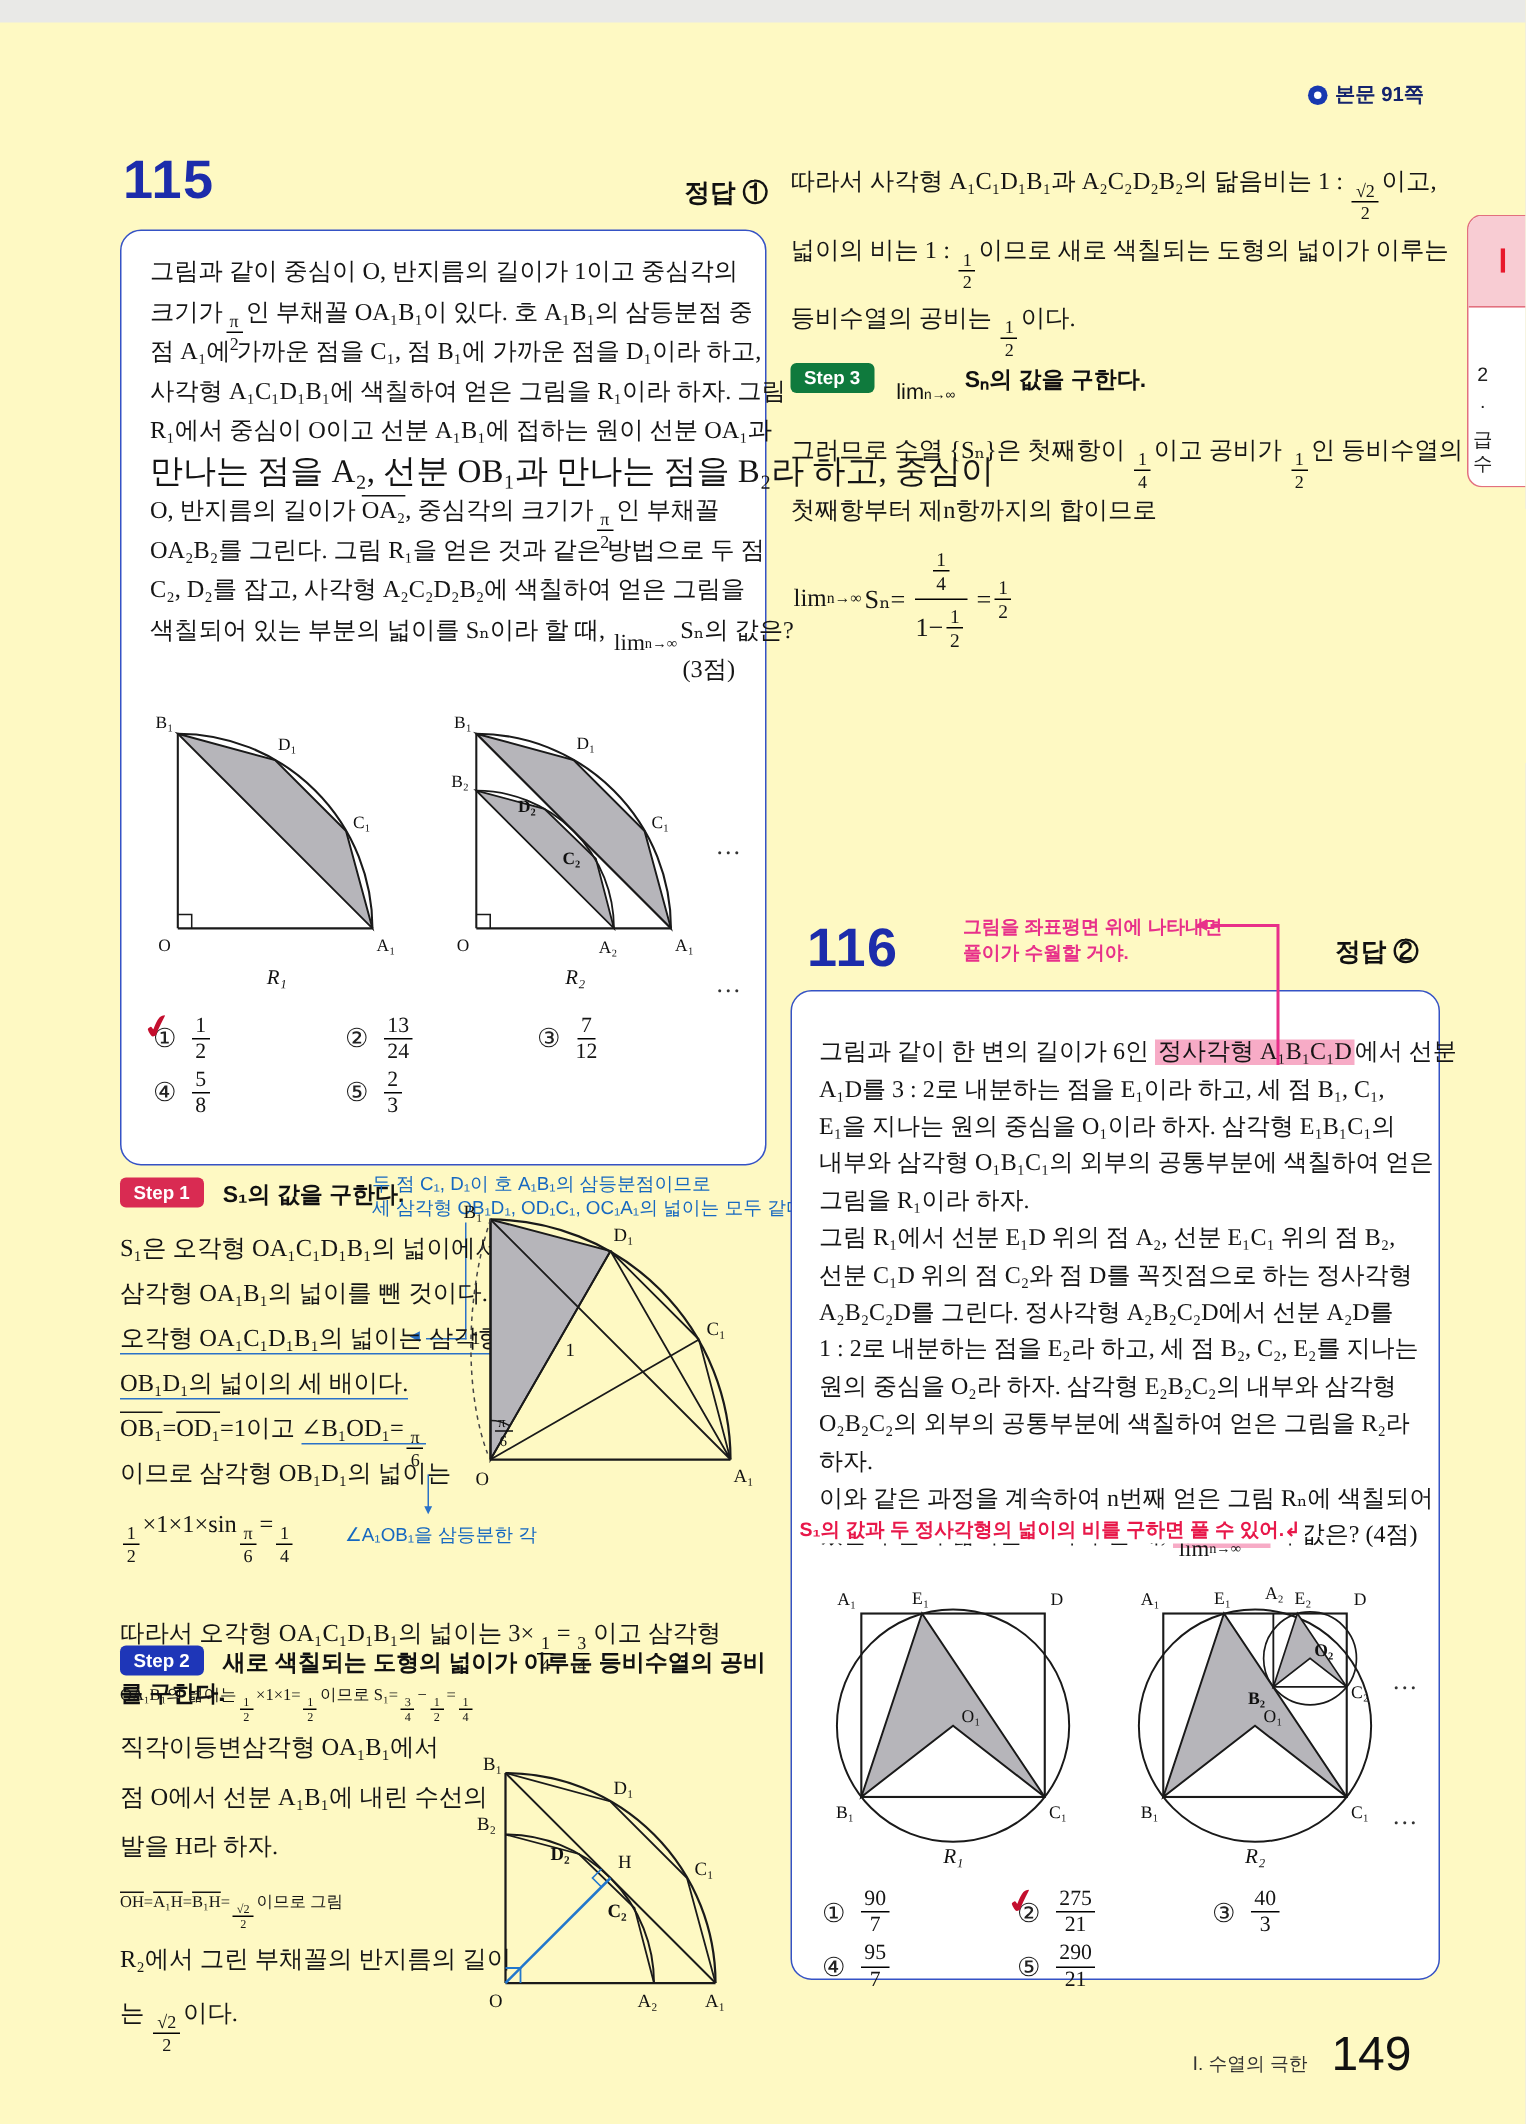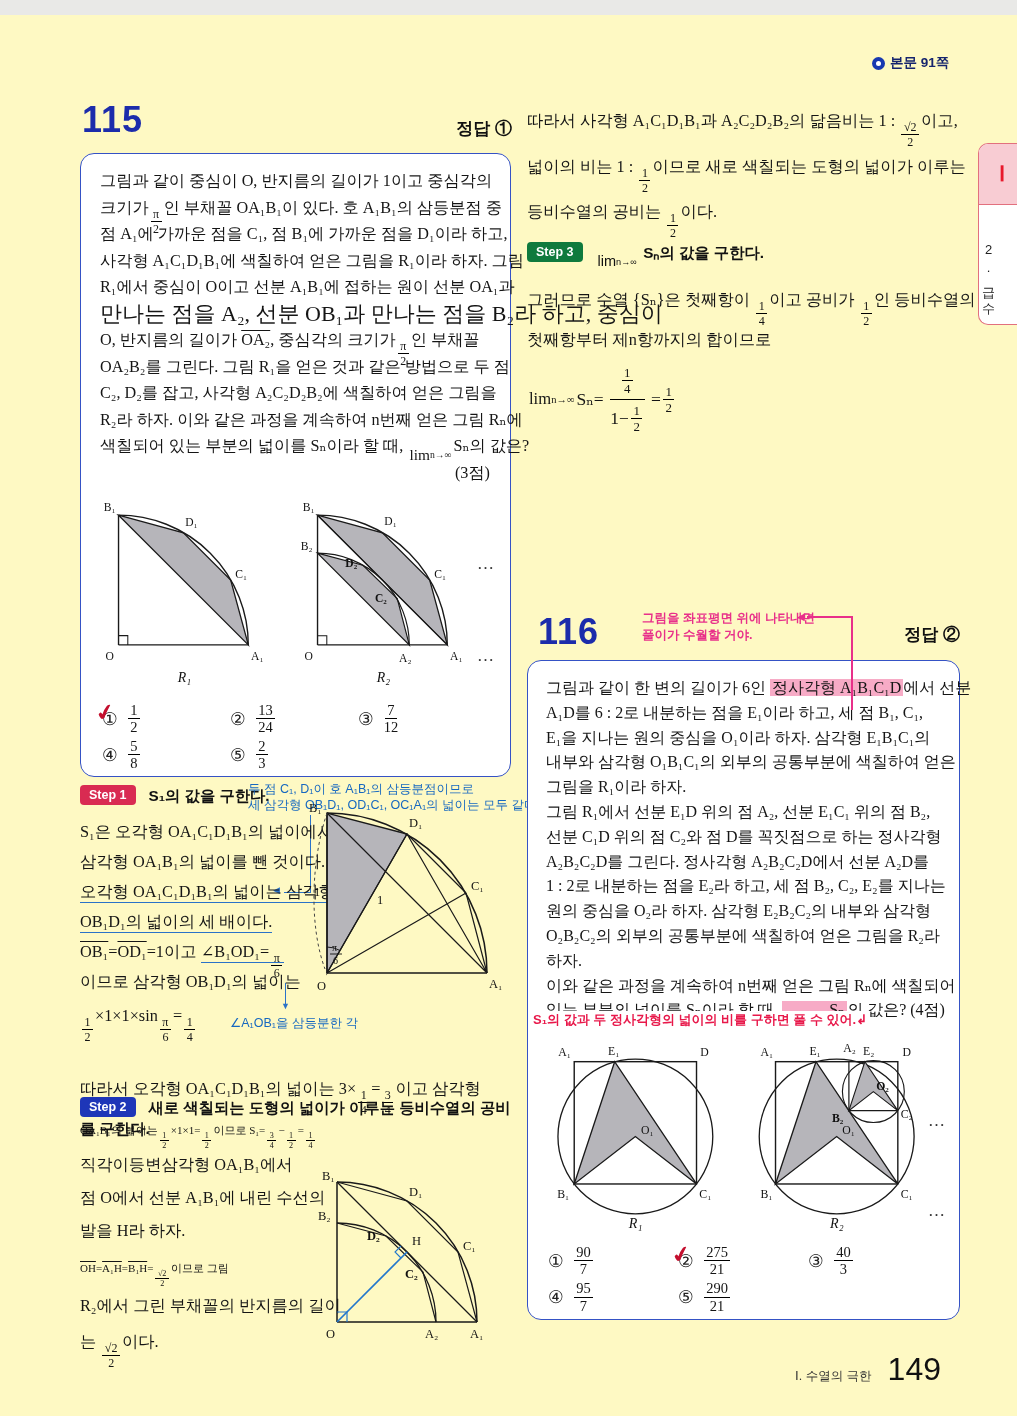--- a/index.html
+++ b/index.html
@@ -96,21 +96,20 @@
     <div class="bl" style="height:26.5px;line-height:26.5px;font-size:16.2px">점 A₁에 가까운 점을 C₁, 점 B₁에 가까운 점을 D₁이라 하고,</div>
     <div class="bl" style="height:26.5px;line-height:26.5px;font-size:16.2px">사각형 A₁C₁D₁B₁에 색칠하여 얻은 그림을 R₁이라 하자. 그림</div>
     <div class="bl" style="height:26.5px;line-height:26.5px;font-size:16.2px">R₁에서 중심이 O이고 선분 A₁B₁에 접하는 원이 선분 OA₁과</div>
     <div class="bl" style="height:26.5px;line-height:26.5px;font-size:22px">만나는 점을 A₂, 선분 OB₁과 만나는 점을 B₂라 하고, 중심이</div>
     <div class="bl" style="height:26.5px;line-height:26.5px;font-size:16.2px"><span>O, 반지름의 길이가 </span><span class="ol">OA₂</span><span>, 중심각의 크기가</span><span class="fr">
           <span class="n">π</span>
           <span class="d">2</span>
         </span><span>인 부채꼴</span></div>
     <div class="bl" style="height:26.5px;line-height:26.5px;font-size:16.2px">OA₂B₂를 그린다. 그림 R₁을 얻은 것과 같은 방법으로 두 점</div>
     <div class="bl" style="height:26.5px;line-height:26.5px;font-size:16.2px">C₂, D₂를 잡고, 사각형 A₂C₂D₂B₂에 색칠하여 얻은 그림을</div>
-    <div class="bl" style="height:26.5px;line-height:26.5px;font-size:16.2px">R₂라 하자. 이와 같은 과정을 계속하여 n번째 얻은 그림 Rₙ에</div>
     <div class="bl" style="height:26.5px;line-height:26.5px;font-size:16.2px"><span>색칠되어 있는 부분의 넓이를 Sₙ이라 할 때,</span> <span class="lim">
           <span class="a">lim</span>
           <span class="b">n→∞</span>
         </span><span>Sₙ의 값은?</span></div>
     <div class="bl" style="height:26.5px;line-height:26.5px;font-size:16.2px;text-align:right;padding-right:4px">(3점)</div>
 
     <div style="display:flex;gap:14px;margin-top:5px">
       <svg width="200" height="204" viewBox="0 0 200 204">
         <polygon points="20,18 90,37 141,88 160,158" fill="#b6b5ba" stroke="#1a1a1a" stroke-width="1.4"></polygon>
         <path d="M20,158 L20,18 M20,158 L160,158" stroke="#1a1a1a" stroke-width="1.5" fill="none"></path>
@@ -368,25 +367,25 @@
         </span>
     </div>
   </div>
 
   <div class="abs pnum" style="left:538px;top:596px">116</div>
   <div class="abs pnote" style="left:642px;top:595px">그림을 좌표평면 위에 나타내면</div>
   <div class="abs pnote" style="left:642px;top:612px">풀이가 수월할 거야.</div>
   <span class="abs" style="left:797px;top:596px;color:#e8308a;font-size:10px">◀</span>
   <div class="lineH" style="left:807px;top:601px;width:45px;height:1.5px"></div>
   <div class="lineH" style="left:851px;top:601px;width:1.5px;height:94px;z-index:3"></div>
-  <div class="abs ans" style="left:876px;top:608px;width:84px;text-align:right">정답 ②</div>
-
-  <div class="pbox" style="left:527px;top:645px;width:433px;height:660px;padding:15px 14px 6px 18px">
+  <div class="abs ans" style="left:876px;top:608px;width:84px;text-align:center">정답 ②</div>
+
+  <div class="pbox" style="left:527px;top:645px;width:433px;height:660px;padding:29px 14px 6px 18px">
     <div class="bl" style="height:24.8px;line-height:24.8px;font-size:16px"><span>그림과 같이 한 변의 길이가 6인 </span><span class="hl">정사각형 A₁B₁C₁D</span><span>에서 선분</span></div>
-    <div class="bl" style="height:24.8px;line-height:24.8px;font-size:16px">A₁D를 6 : 2로 내분하는 점을 E₁이라 하고, 세 점 B₁, C₁,</div>
+    <div class="bl" style="height:24.8px;line-height:24.8px;font-size:16px">A₁D를 3 : 2로 내분하는 점을 E₁이라 하고, 세 점 B₁, C₁,</div>
     <div class="bl" style="height:24.8px;line-height:24.8px;font-size:16px">E₁을 지나는 원의 중심을 O₁이라 하자. 삼각형 E₁B₁C₁의</div>
     <div class="bl" style="height:24.8px;line-height:24.8px;font-size:16px">내부와 삼각형 O₁B₁C₁의 외부의 공통부분에 색칠하여 얻은</div>
     <div class="bl" style="height:24.8px;line-height:24.8px;font-size:16px">그림을 R₁이라 하자.</div>
     <div class="bl" style="height:24.8px;line-height:24.8px;font-size:16px">그림 R₁에서 선분 E₁D 위의 점 A₂, 선분 E₁C₁ 위의 점 B₂,</div>
     <div class="bl" style="height:24.8px;line-height:24.8px;font-size:16px">선분 C₁D 위의 점 C₂와 점 D를 꼭짓점으로 하는 정사각형</div>
     <div class="bl" style="height:24.8px;line-height:24.8px;font-size:16px">A₂B₂C₂D를 그린다. 정사각형 A₂B₂C₂D에서 선분 A₂D를</div>
     <div class="bl" style="height:24.8px;line-height:24.8px;font-size:16px">1 : 2로 내분하는 점을 E₂라 하고, 세 점 B₂, C₂, E₂를 지나는</div>
     <div class="bl" style="height:24.8px;line-height:24.8px;font-size:16px">원의 중심을 O₂라 하자. 삼각형 E₂B₂C₂의 내부와 삼각형</div>
     <div class="bl" style="height:24.8px;line-height:24.8px;font-size:16px">O₂B₂C₂의 외부의 공통부분에 색칠하여 얻은 그림을 R₂라</div>
     <div class="bl" style="height:24.8px;line-height:24.8px;font-size:16px">하자.</div>

